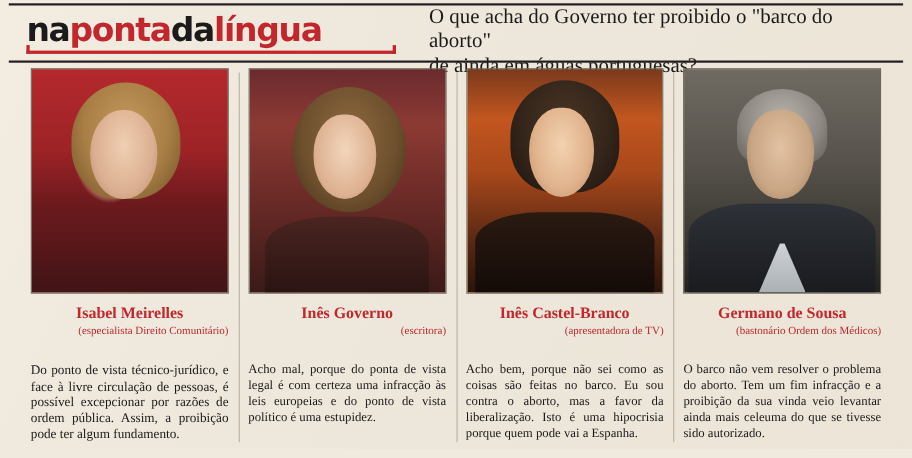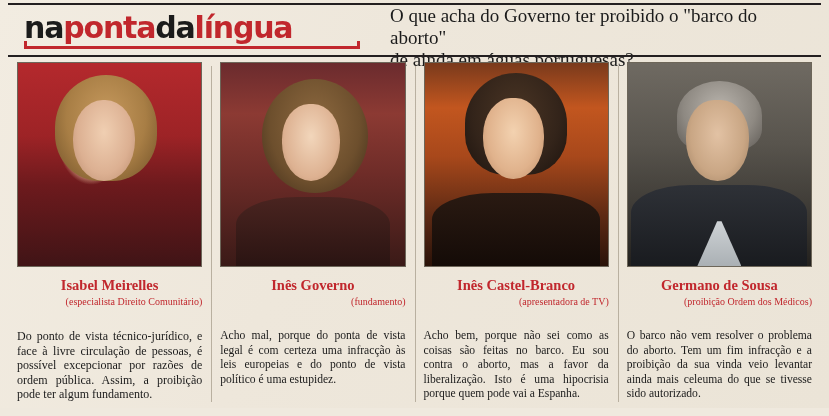--- a/index.html
+++ b/index.html
@@ -92,21 +92,21 @@
   }
   .question .line { display: block; }
   
   .columns {
     position: absolute;
     top: 62px;
     left: 0;
     right: 0;
     bottom: 0;
     display: flex;
-    padding: 0 8px;
+    padding: 0 19px;
     box-sizing: border-box;
   }
   .col {
     position: relative;
     width: 25%;
     box-sizing: border-box;
     padding: 0 9px;
   }
   .col + .col::before {
     content: "";
@@ -299,21 +299,21 @@
     </div>
 
     <div class="col">
       <div class="photo ph2">
         <div class="shade"></div>
         <div class="body"></div>
         <div class="hair"></div>
         <div class="face"></div>
       </div>
       <div class="name">Inês Governo</div>
-      <div class="role">(fundamento)</div>
+      <div class="role">(escritora)</div>
       <div class="body-text">Acho mal, porque do ponta de vista legal é com certeza uma infracção às leis europeias e do ponto de vista político é uma estupidez.</div>
     </div>
 
     <div class="col">
       <div class="photo ph3">
         <div class="shade"></div>
         <div class="body"></div>
         <div class="hair"></div>
         <div class="face"></div>
       </div>
@@ -324,18 +324,18 @@
 
     <div class="col">
       <div class="photo ph4">
         <div class="shade"></div>
         <div class="body"></div>
         <div class="shirt"></div>
         <div class="hair"></div>
         <div class="face"></div>
       </div>
       <div class="name">Germano de Sousa</div>
-      <div class="role">(proibição Ordem dos Médicos)</div>
+      <div class="role">(bastonário Ordem dos Médicos)</div>
       <div class="body-text">O barco não vem resolver o problema do aborto. Tem um fim infracção e a proibição da sua vinda veio levantar ainda mais celeuma do que se tivesse sido autorizado.</div>
     </div>
 
   </div>
 </div>
 
 </body></html>

